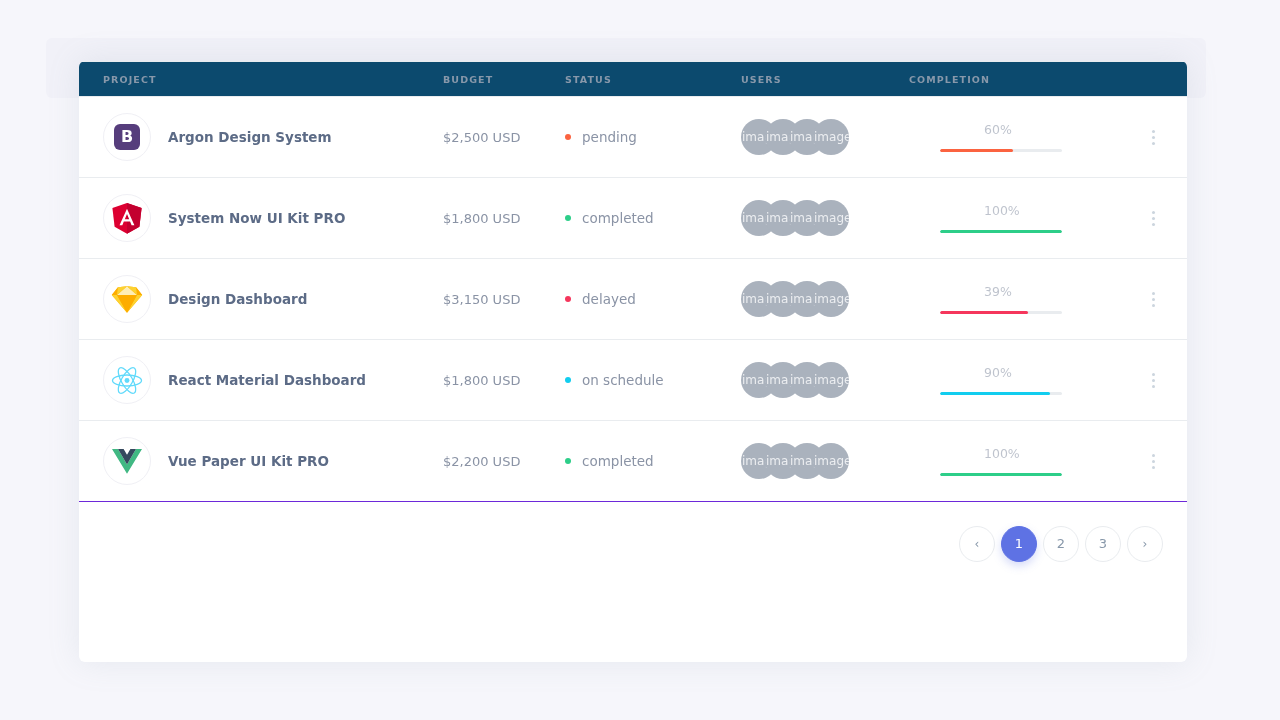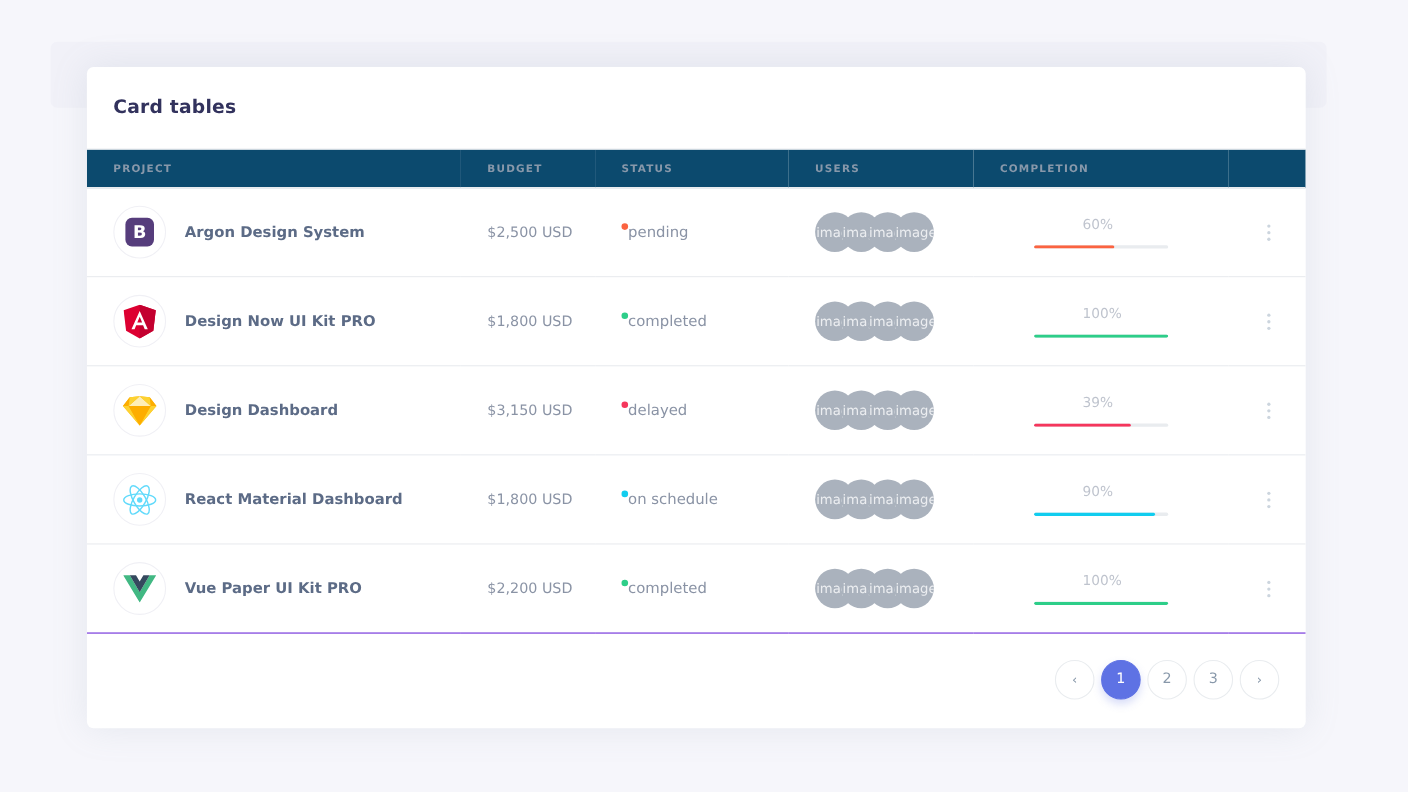--- a/index.html
+++ b/index.html
@@ -135,21 +135,21 @@
     color: #fff;
     font-size: 16px;
     font-weight: 700;
     font-family: "DejaVu Sans", sans-serif;
     line-height: 1;
   }
 
   .budget { font-size: 13px; color: #8a93a5; white-space: nowrap; text-align: center; }
 
   
-  .status-cell { display: flex; align-items: flex-start; }
+  .status-cell { display: flex; align-items: center; gap: 11px; }
   .dot { width: 6px; height: 6px; border-radius: 50%; flex: none; }
   .status-label { font-size: 13.5px; color: #8a93a5; }
 
   
   .avatars { display: flex; align-items: center; }
   .avatar {
     width: 36px; height: 36px;
     border-radius: 50%;
     background: #aab2bd;
     margin-left: -12px;
@@ -238,23 +238,20 @@
   .page-btn .chev { font-size: 12px; color: #8898aa; line-height: 1; }
 </style>
 </head>
 <body>
 
 <div class="page">
   <div class="ghost-panel"></div>
 
   <div class="card">
 
-    <div class="card-header">
-      <div class="card-title">Card tables</div>
-    </div>
 
     <table class="tbl">
       <colgroup>
         <col class="col-project">
           <col class="col-budget">
           <col class="col-status">
         <col class="col-users">
           <col class="col-completion">
           <col class="col-action">
       </colgroup>
@@ -320,21 +317,21 @@
           <tr>
             <td>
               <div class="project-cell">
                 <div class="logo-circle">
                   <svg width="30" height="31" viewBox="0 0 32 34">
                     <path d="M16 0 L32 5.6 L29.6 26 L16 33.6 L2.4 26 L0 5.6 Z" fill="#dd0031"></path>
                     <path d="M16 0 L16 33.6 L29.6 26 L32 5.6 Z" fill="#c3002f"></path>
                     <path d="M16 6.2 L7.8 24.5 L10.9 24.5 L12.5 20.4 L19.4 20.4 L21 24.5 L24.1 24.5 Z M18.4 17.8 L13.6 17.8 L16 12 Z" fill="#ffffff"></path>
                   </svg>
                 </div>
-                <span class="project-name">Design Now UI Kit PRO</span>
+                <span class="project-name">System Now UI Kit PRO</span>
               </div>
             </td>
             <td><span class="budget">$1,800 USD</span></td>
             <td>
               <div class="status-cell">
                 <span class="dot" style="background:#2dce89"></span>
                 <span class="status-label">completed</span>
               </div>
             </td>
             <td>

